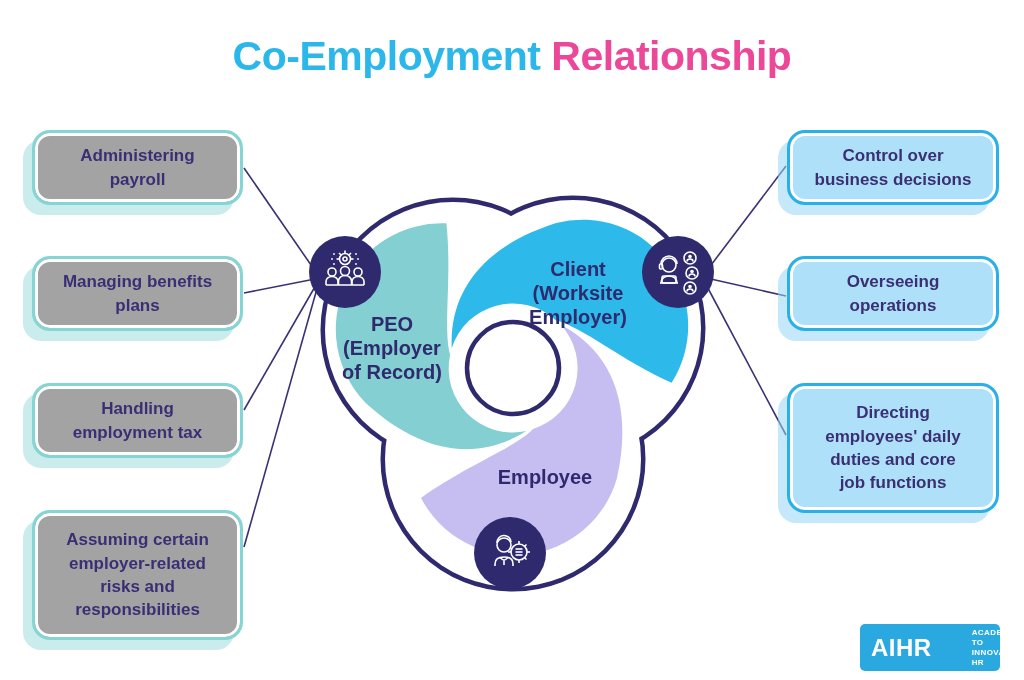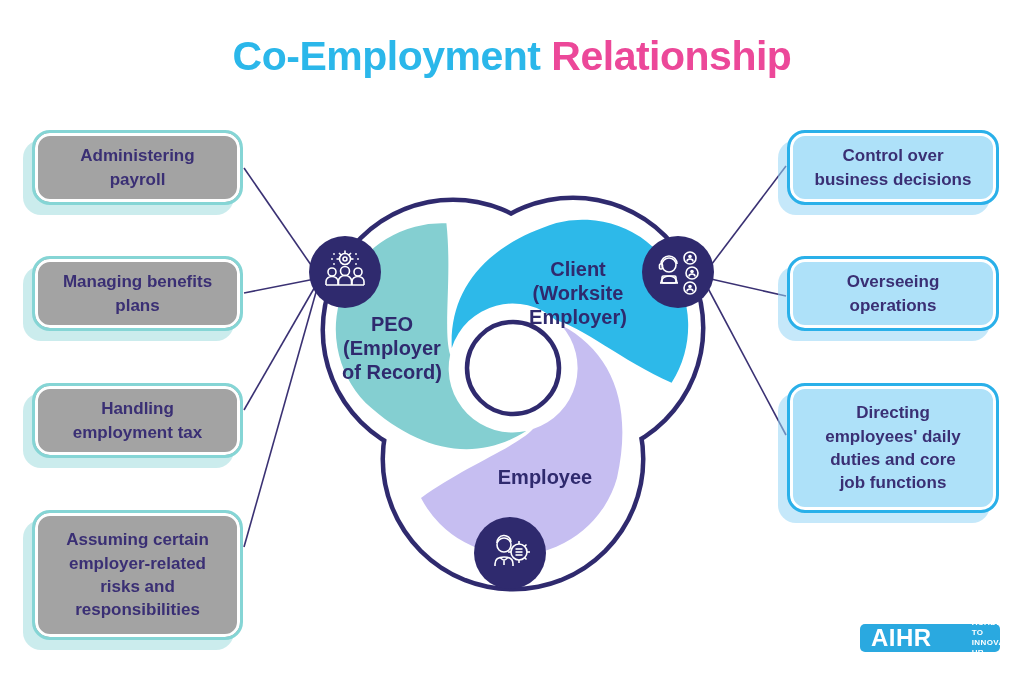--- a/index.html
+++ b/index.html
@@ -12,21 +12,21 @@
   svg.diagram{position:absolute;left:0;top:0;}
   .box{position:absolute;border-radius:18px;display:flex;flex-direction:column;
        align-items:center;justify-content:center;text-align:center;
        font-weight:bold;color:#3a2f74;font-size:17px;line-height:1.38;}
   .box-teal{background:#a3a3a3;border:3px solid #85d5d5;
        box-shadow:-9px 10px 0 rgba(160,221,222,.55), inset 0 0 0 3px #ffffff;}
   .box-blue{background:#aee1f9;border:3px solid #2ab0e9;
        box-shadow:-9px 10px 0 rgba(150,214,245,.55), inset 0 0 0 3px #ffffff;}
   .swirl-label{position:absolute;transform:translate(-50%,-50%);color:#2f2a6e;
        font-weight:bold;font-size:20px;line-height:1.2;text-align:center;white-space:nowrap;}
-  .logo{position:absolute;left:860px;top:624px;width:140px;height:28px;
+  .logo{position:absolute;left:860px;top:624px;width:140px;height:47px;
         background:#2aa9e0;border-radius:5px;display:flex;align-items:center;color:#fff;}
   .logo .brand{font-size:24px;font-weight:800;padding:0 9px 0 11px;letter-spacing:0.5px;}
   .logo .divider{width:2px;height:26px;background:#ffffff;}
   .logo .tagline{font-size:8px;font-weight:bold;line-height:10px;
         letter-spacing:0.4px;padding-left:7px;margin-left:24px;}
 </style>
 </head>
 <body>
 
 <div class="stage">

